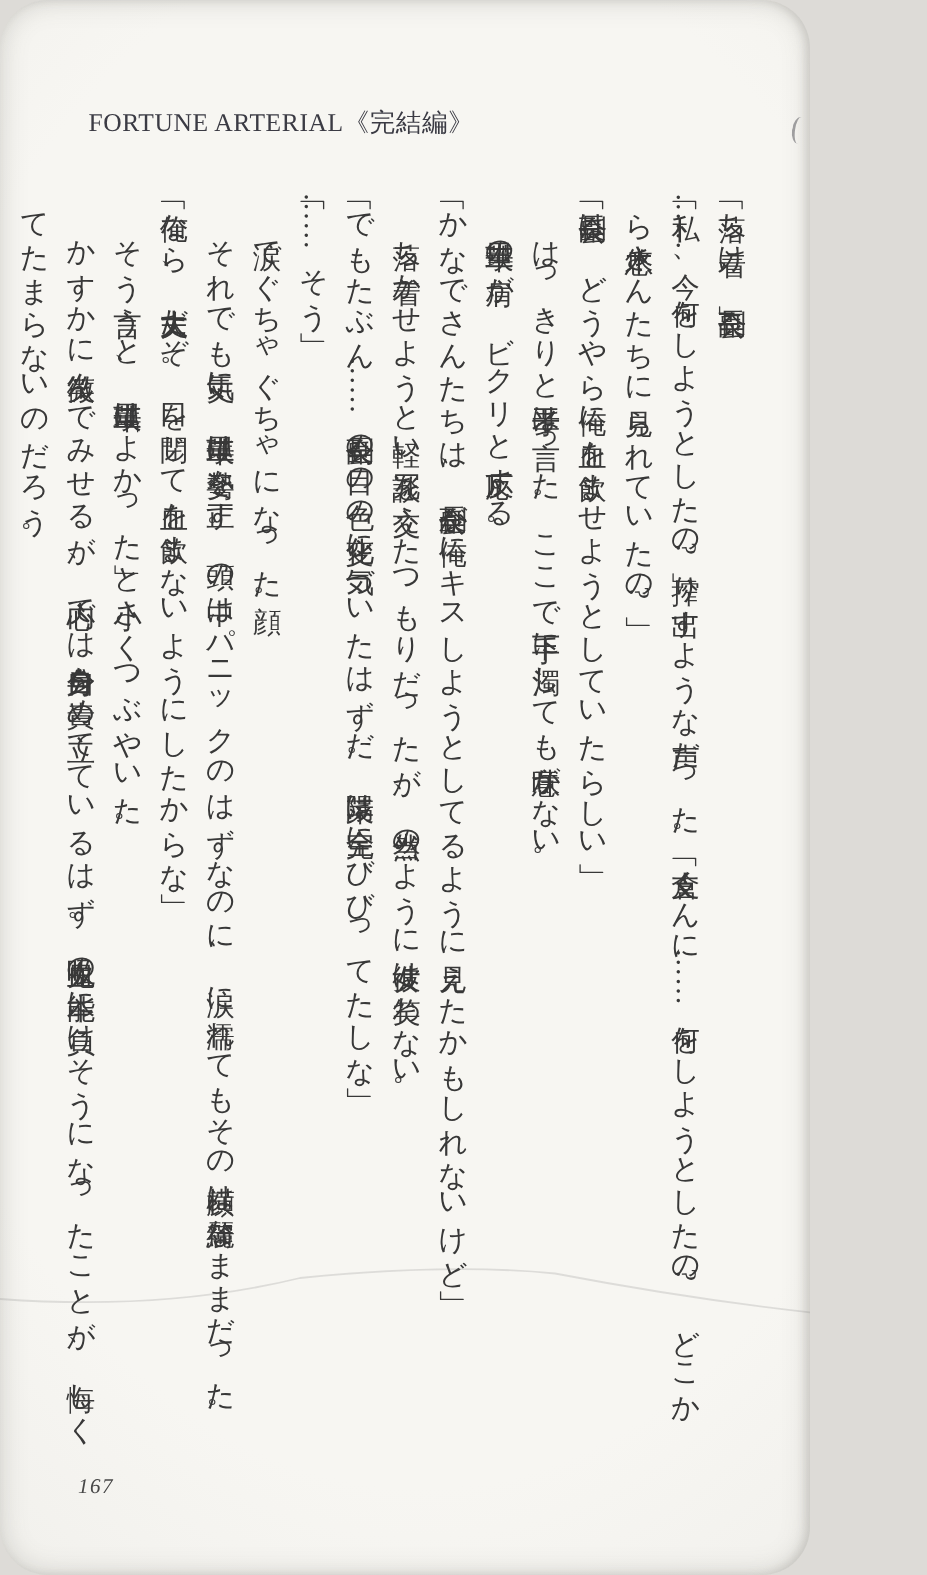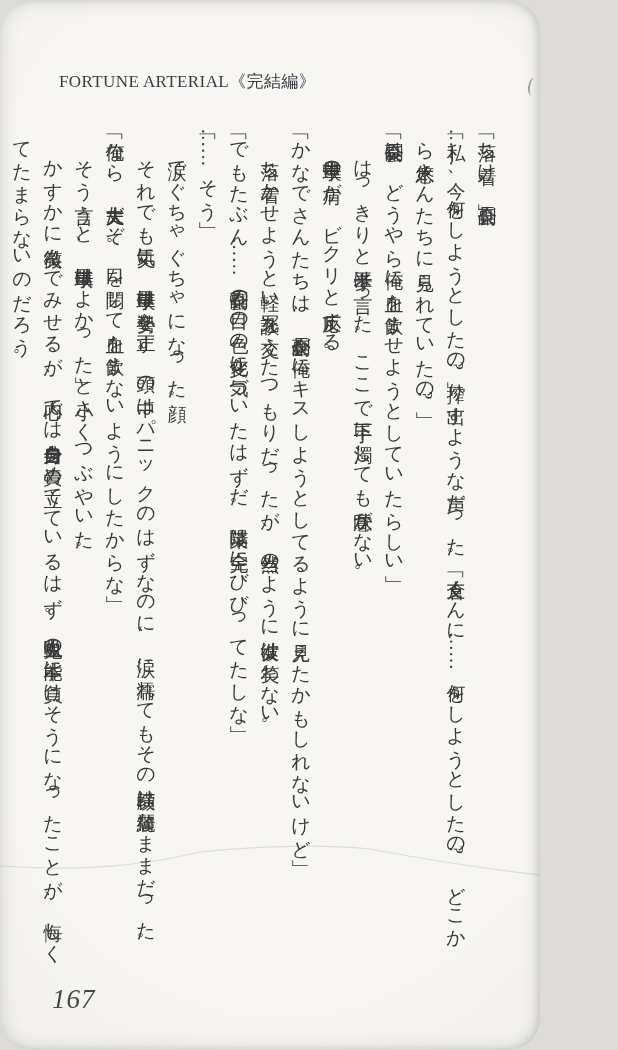--- a/index.html
+++ b/index.html
@@ -41,21 +41,21 @@
     letter-spacing: 0.2px;
     color: #383838;
     text-align: start;
   }
   .para { margin: 0; }
   .para.indent { text-indent: 19px; }
   .page-number {
     position: absolute;
     left: 52px;
     top: 984px;
-    font-size: 27px;
+    font-size: 14px;
     font-style: italic;
     letter-spacing: 1px;
     color: #474747;
   }
   .scan-streaks {
     position: absolute;
     left: 0;
     top: 0;
     width: 618px;
     height: 1050px;

